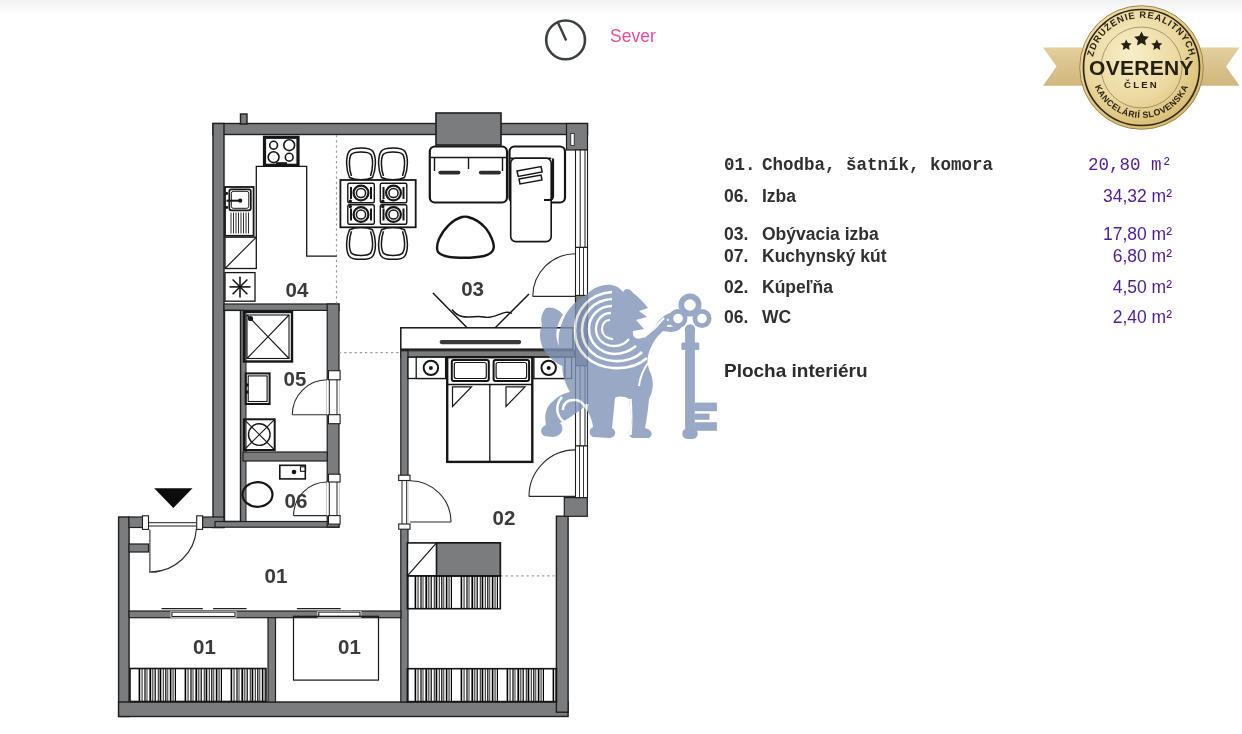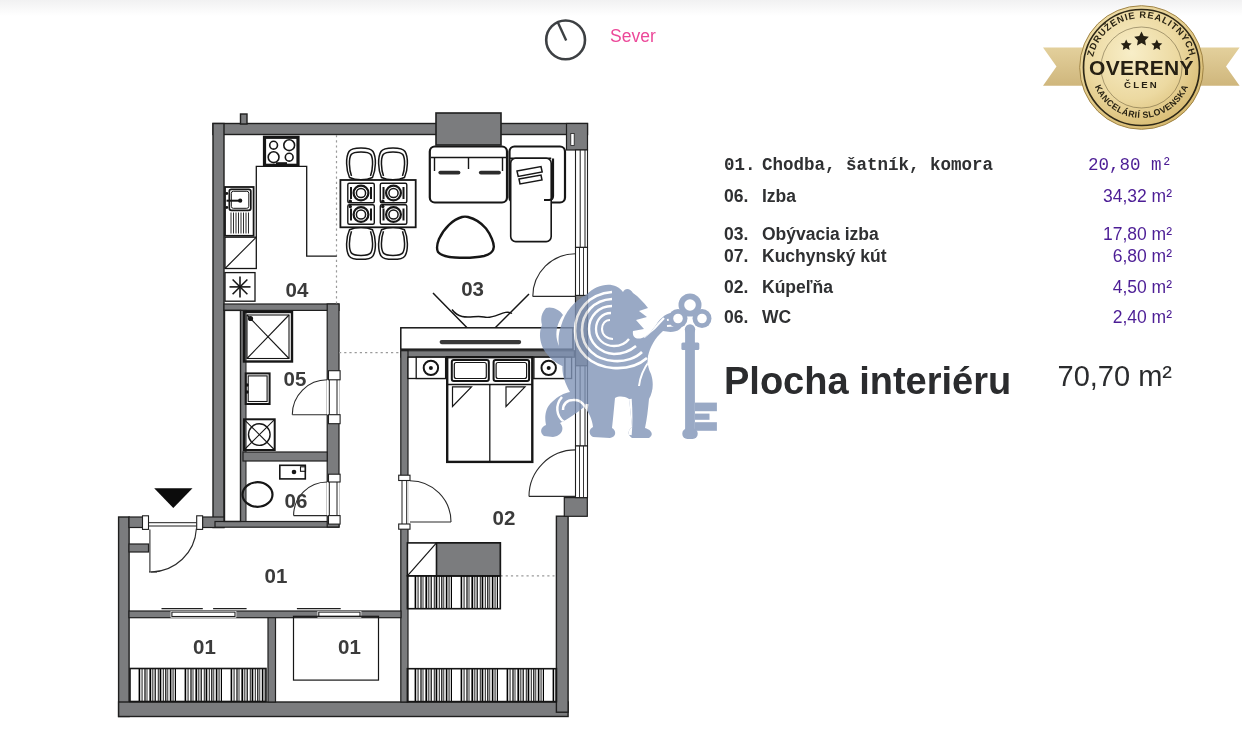--- a/index.html
+++ b/index.html
@@ -52,22 +52,21 @@
     <span class="val">4,50 m²</span>
   </div>
 
 <div class="row" style="top:307.2px;">
     <span class="num">06.</span>
     <span class="nm">WC</span>
     <span class="val">2,40 m²</span>
   </div>
 
 <div class="abs" style="left:724px;top:360px;width:448px;height:36px;color:#2b2c2e;">
-  <span style="position:absolute;left:0;top:0;font-size:38px;font-weight:700;">Plocha interiéru</span>
-  <span style="position:absolute;right:0;top:0;font-size:29px;font-weight:400;">70,70 m²</span>
+  <span style="position:absolute;left:0;top:0;font-size:19px;font-weight:700;">Plocha interiéru</span>
 </div>
 
 <svg class="abs" style="left:0;top:0;" width="1242" height="734" viewBox="0 0 1242 734">
 <defs>
 <pattern id="hg" width="46" height="40" patternUnits="userSpaceOnUse">
   <rect x="0.6" width="1.6" height="40" fill="#000"></rect>
   <rect x="3.6" width="0.9" height="40" fill="#000"></rect>
   <rect x="6.4" width="1.2" height="40" fill="#000"></rect>
   <rect x="8.6" width="0.8" height="40" fill="#000"></rect>
   <rect x="11.4" width="1.8" height="40" fill="#000"></rect>

